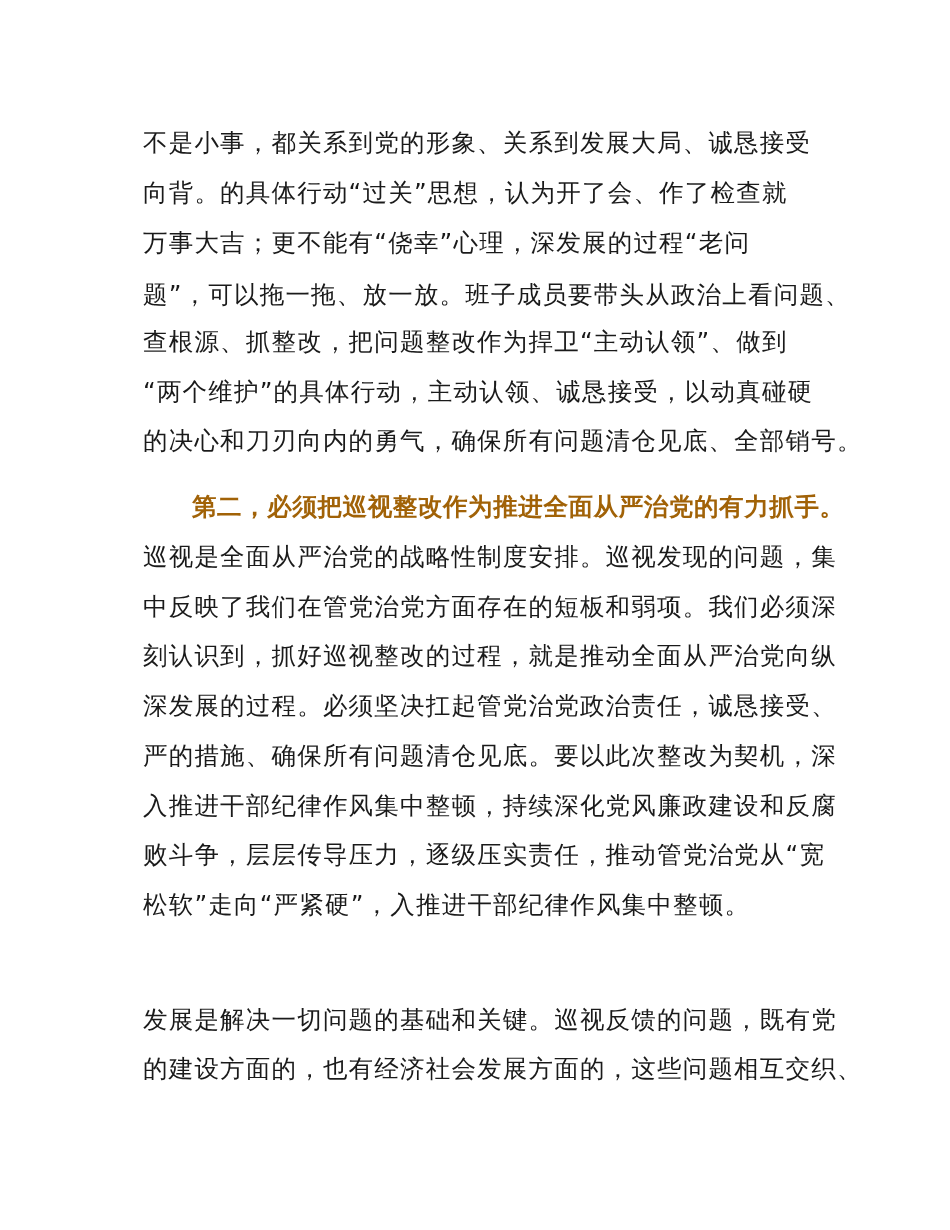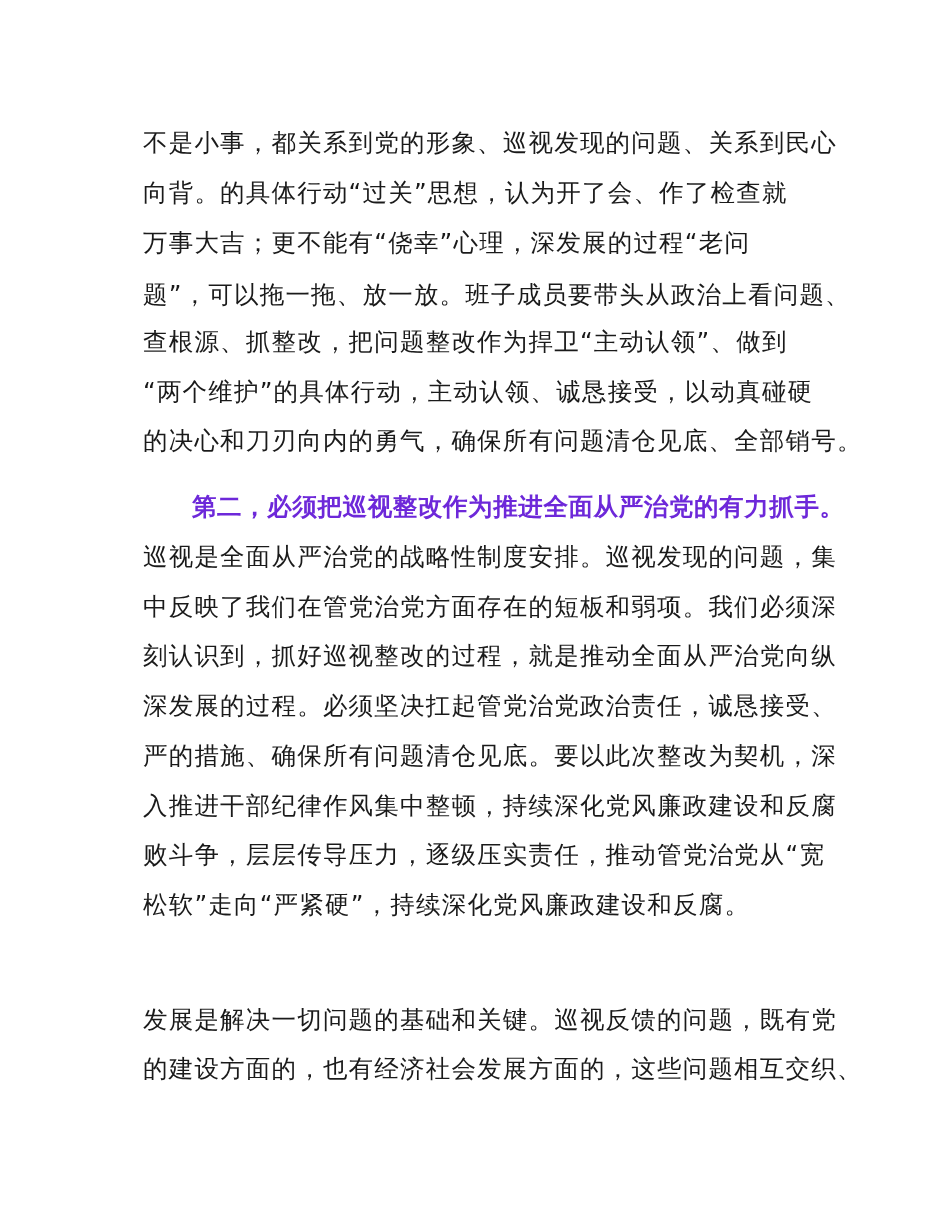--- a/index.html
+++ b/index.html
@@ -1,48 +1,48 @@
 <!DOCTYPE html>
 <html><head>
 <meta charset="utf-8">
 <style>
   html, body { margin:0; padding:0; background:#ffffff; }
   body { width:950px; height:1230px; overflow:hidden; position:relative;
          font-family:"DejaVu Sans", "Liberation Sans", sans-serif; color:#111; }
   .page { position:absolute; left:0; top:0; width:950px; height:1230px; background:#fff; }
   .line { position:absolute; left:143px; font-size:24.5px; line-height:30px;
           white-space:nowrap; letter-spacing:1.2px; color:#1a1a1a; }
-  .heading { font-weight:bold; color:#6d28d9; letter-spacing:0.6px; left:192px; }
+  .heading { font-weight:bold; color:#a16207; letter-spacing:0.6px; left:192px; }
 </style>
 </head>
 <body>
 
 <div class="page">
 
   <div>
-    <div class="line" style="top:128px">不是小事，都关系到党的形象、巡视发现的问题、关系到民心</div>
+    <div class="line" style="top:128px">不是小事，都关系到党的形象、关系到发展大局、诚恳接受</div>
     <div class="line" style="top:178px">向背。的具体行动“过关”思想，认为开了会、作了检查就</div>
     <div class="line" style="top:228px">万事大吉；更不能有“侥幸”心理，深发展的过程“老问</div>
     <div class="line" style="top:280px">题”，可以拖一拖、放一放。班子成员要带头从政治上看问题、</div>
     <div class="line" style="top:327px">查根源、抓整改，把问题整改作为捍卫“主动认领”、做到</div>
     <div class="line" style="top:377px">“两个维护”的具体行动，主动认领、诚恳接受，以动真碰硬</div>
     <div class="line" style="top:426px">的决心和刀刃向内的勇气，确保所有问题清仓见底、全部销号。</div>
   </div>
 
   <div class="line heading" style="top:492px">第二，必须把巡视整改作为推进全面从严治党的有力抓手。</div>
 
   <div>
     <div class="line" style="top:542px">巡视是全面从严治党的战略性制度安排。巡视发现的问题，集</div>
     <div class="line" style="top:592px">中反映了我们在管党治党方面存在的短板和弱项。我们必须深</div>
     <div class="line" style="top:641px">刻认识到，抓好巡视整改的过程，就是推动全面从严治党向纵</div>
     <div class="line" style="top:691px">深发展的过程。必须坚决扛起管党治党政治责任，诚恳接受、</div>
     <div class="line" style="top:741px">严的措施、确保所有问题清仓见底。要以此次整改为契机，深</div>
     <div class="line" style="top:791px">入推进干部纪律作风集中整顿，持续深化党风廉政建设和反腐</div>
     <div class="line" style="top:840px">败斗争，层层传导压力，逐级压实责任，推动管党治党从“宽</div>
-    <div class="line" style="top:890px">松软”走向“严紧硬”，持续深化党风廉政建设和反腐。</div>
+    <div class="line" style="top:890px">松软”走向“严紧硬”，入推进干部纪律作风集中整顿。</div>
   </div>
 
 
   <div>
     <div class="line" style="top:1005px">发展是解决一切问题的基础和关键。巡视反馈的问题，既有党</div>
     <div class="line" style="top:1054px">的建设方面的，也有经济社会发展方面的，这些问题相互交织、</div>
   </div>
 
 </div>
 

